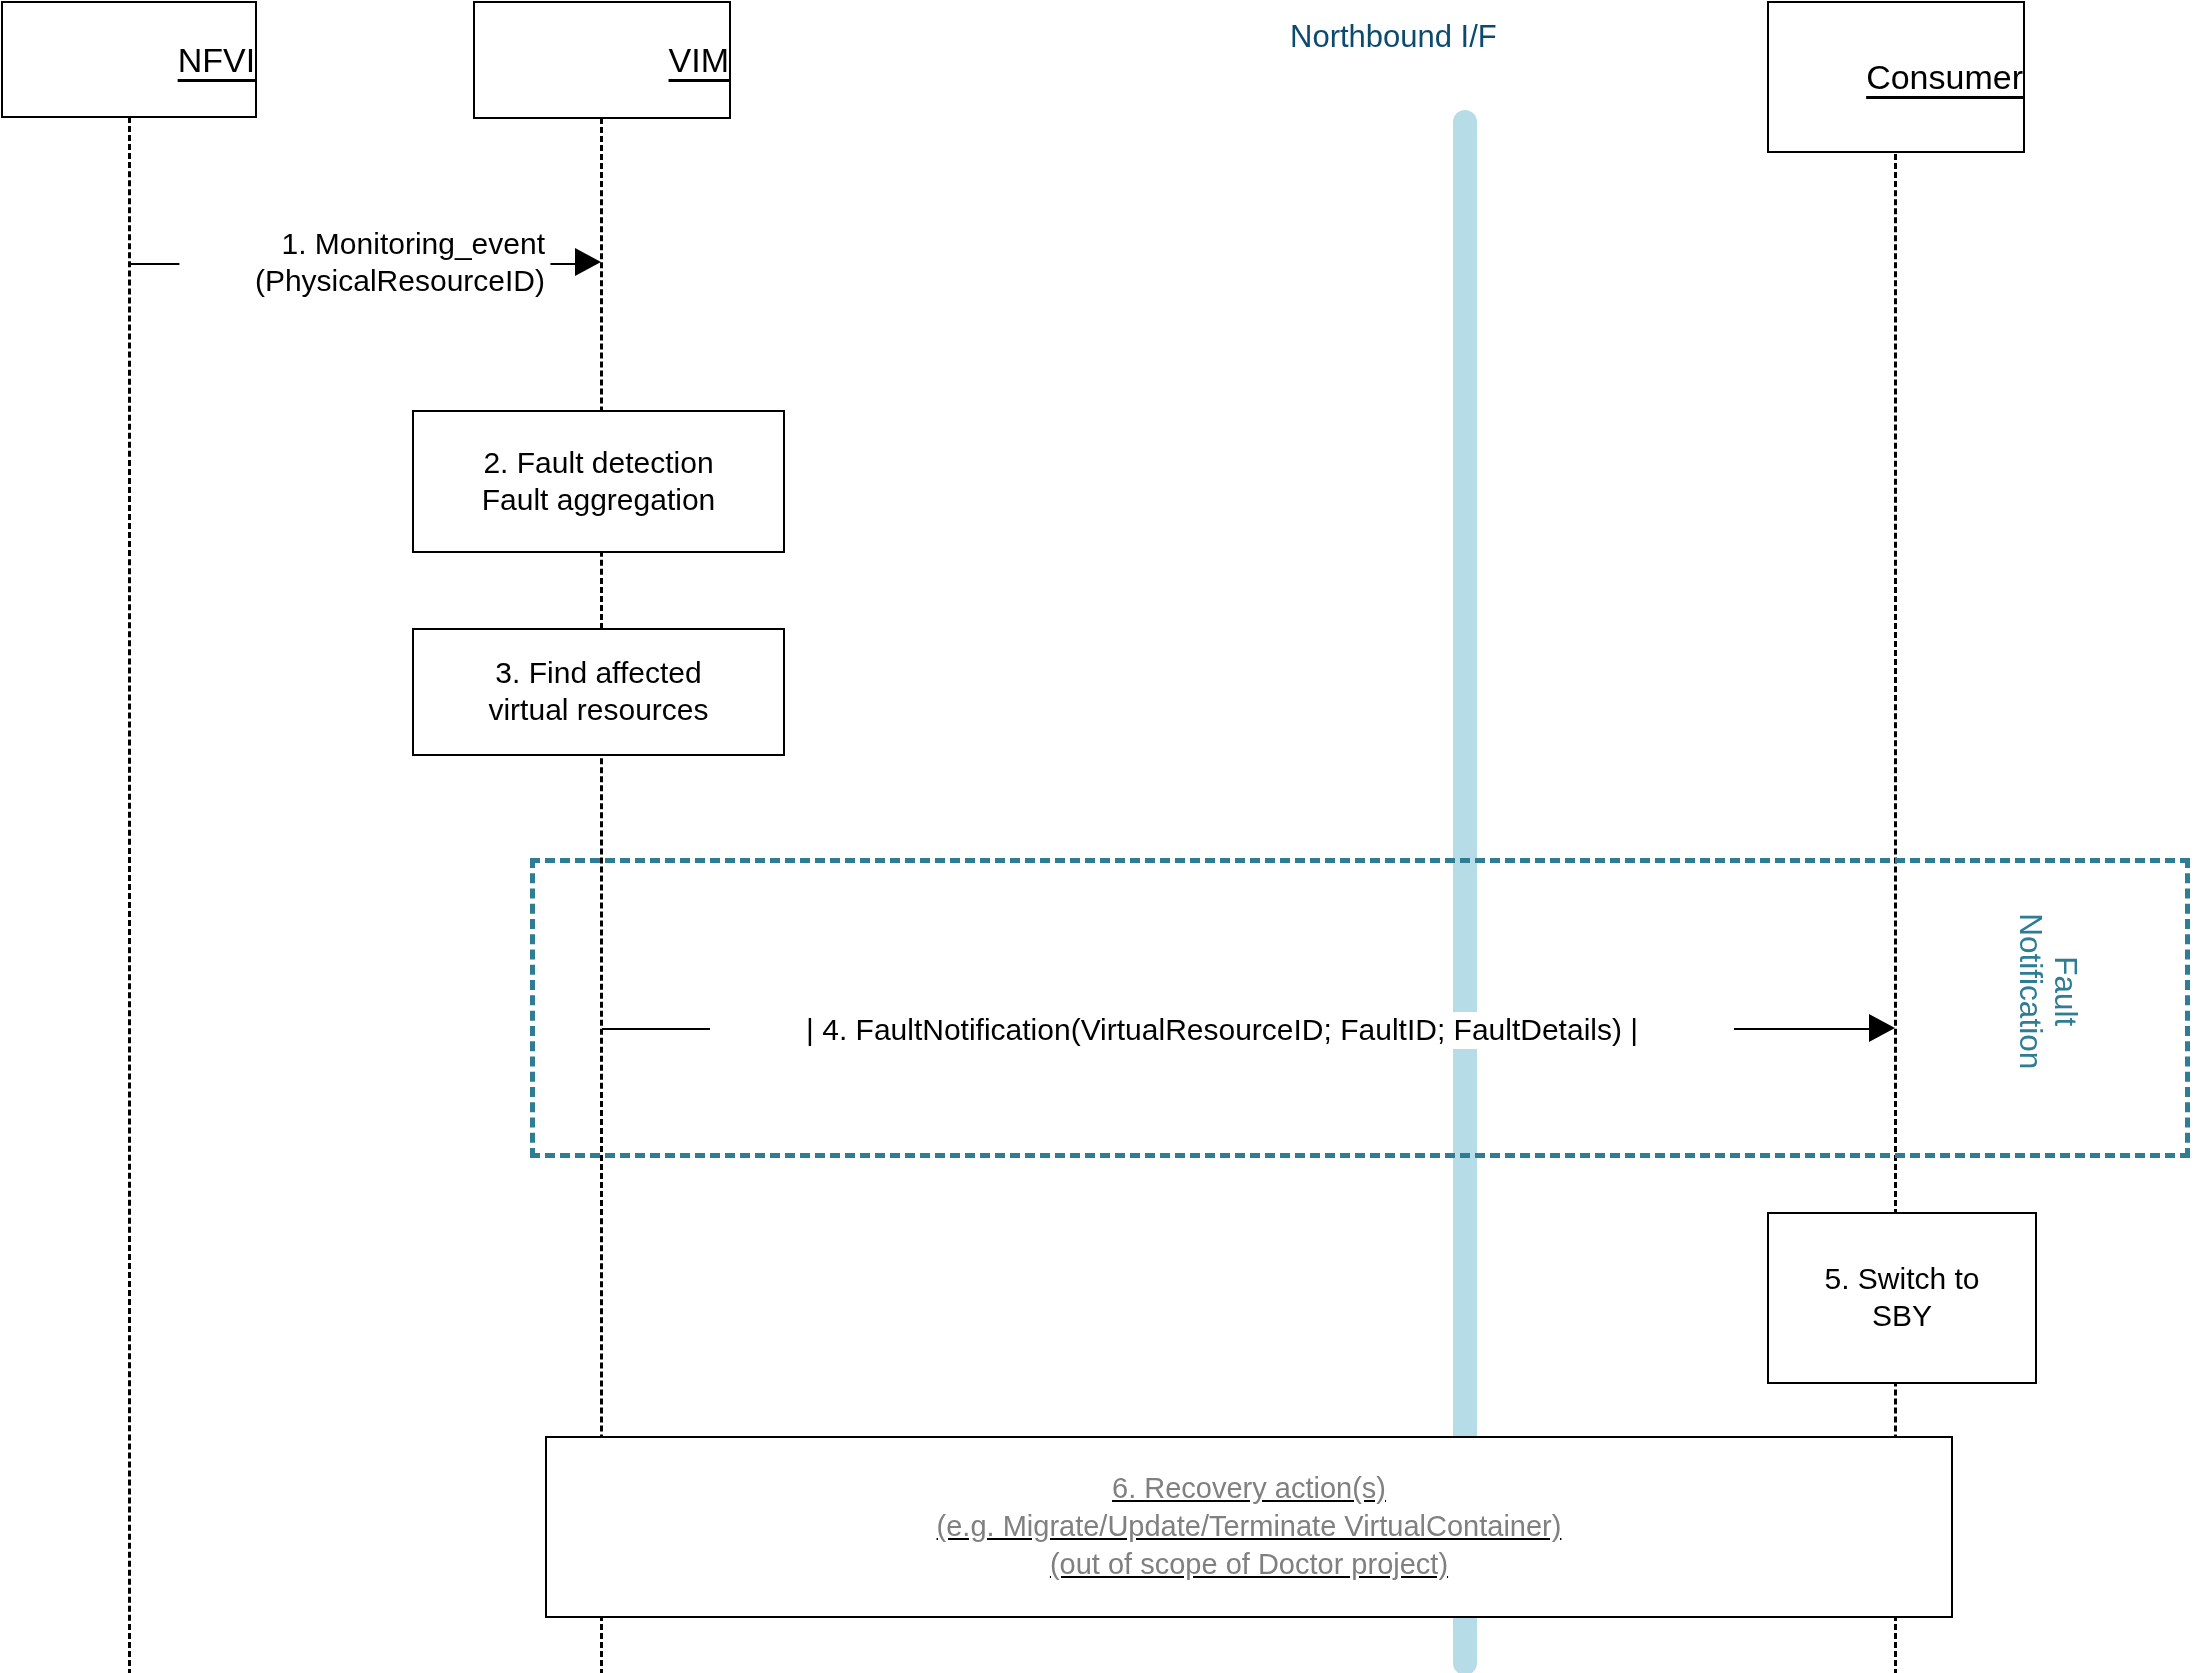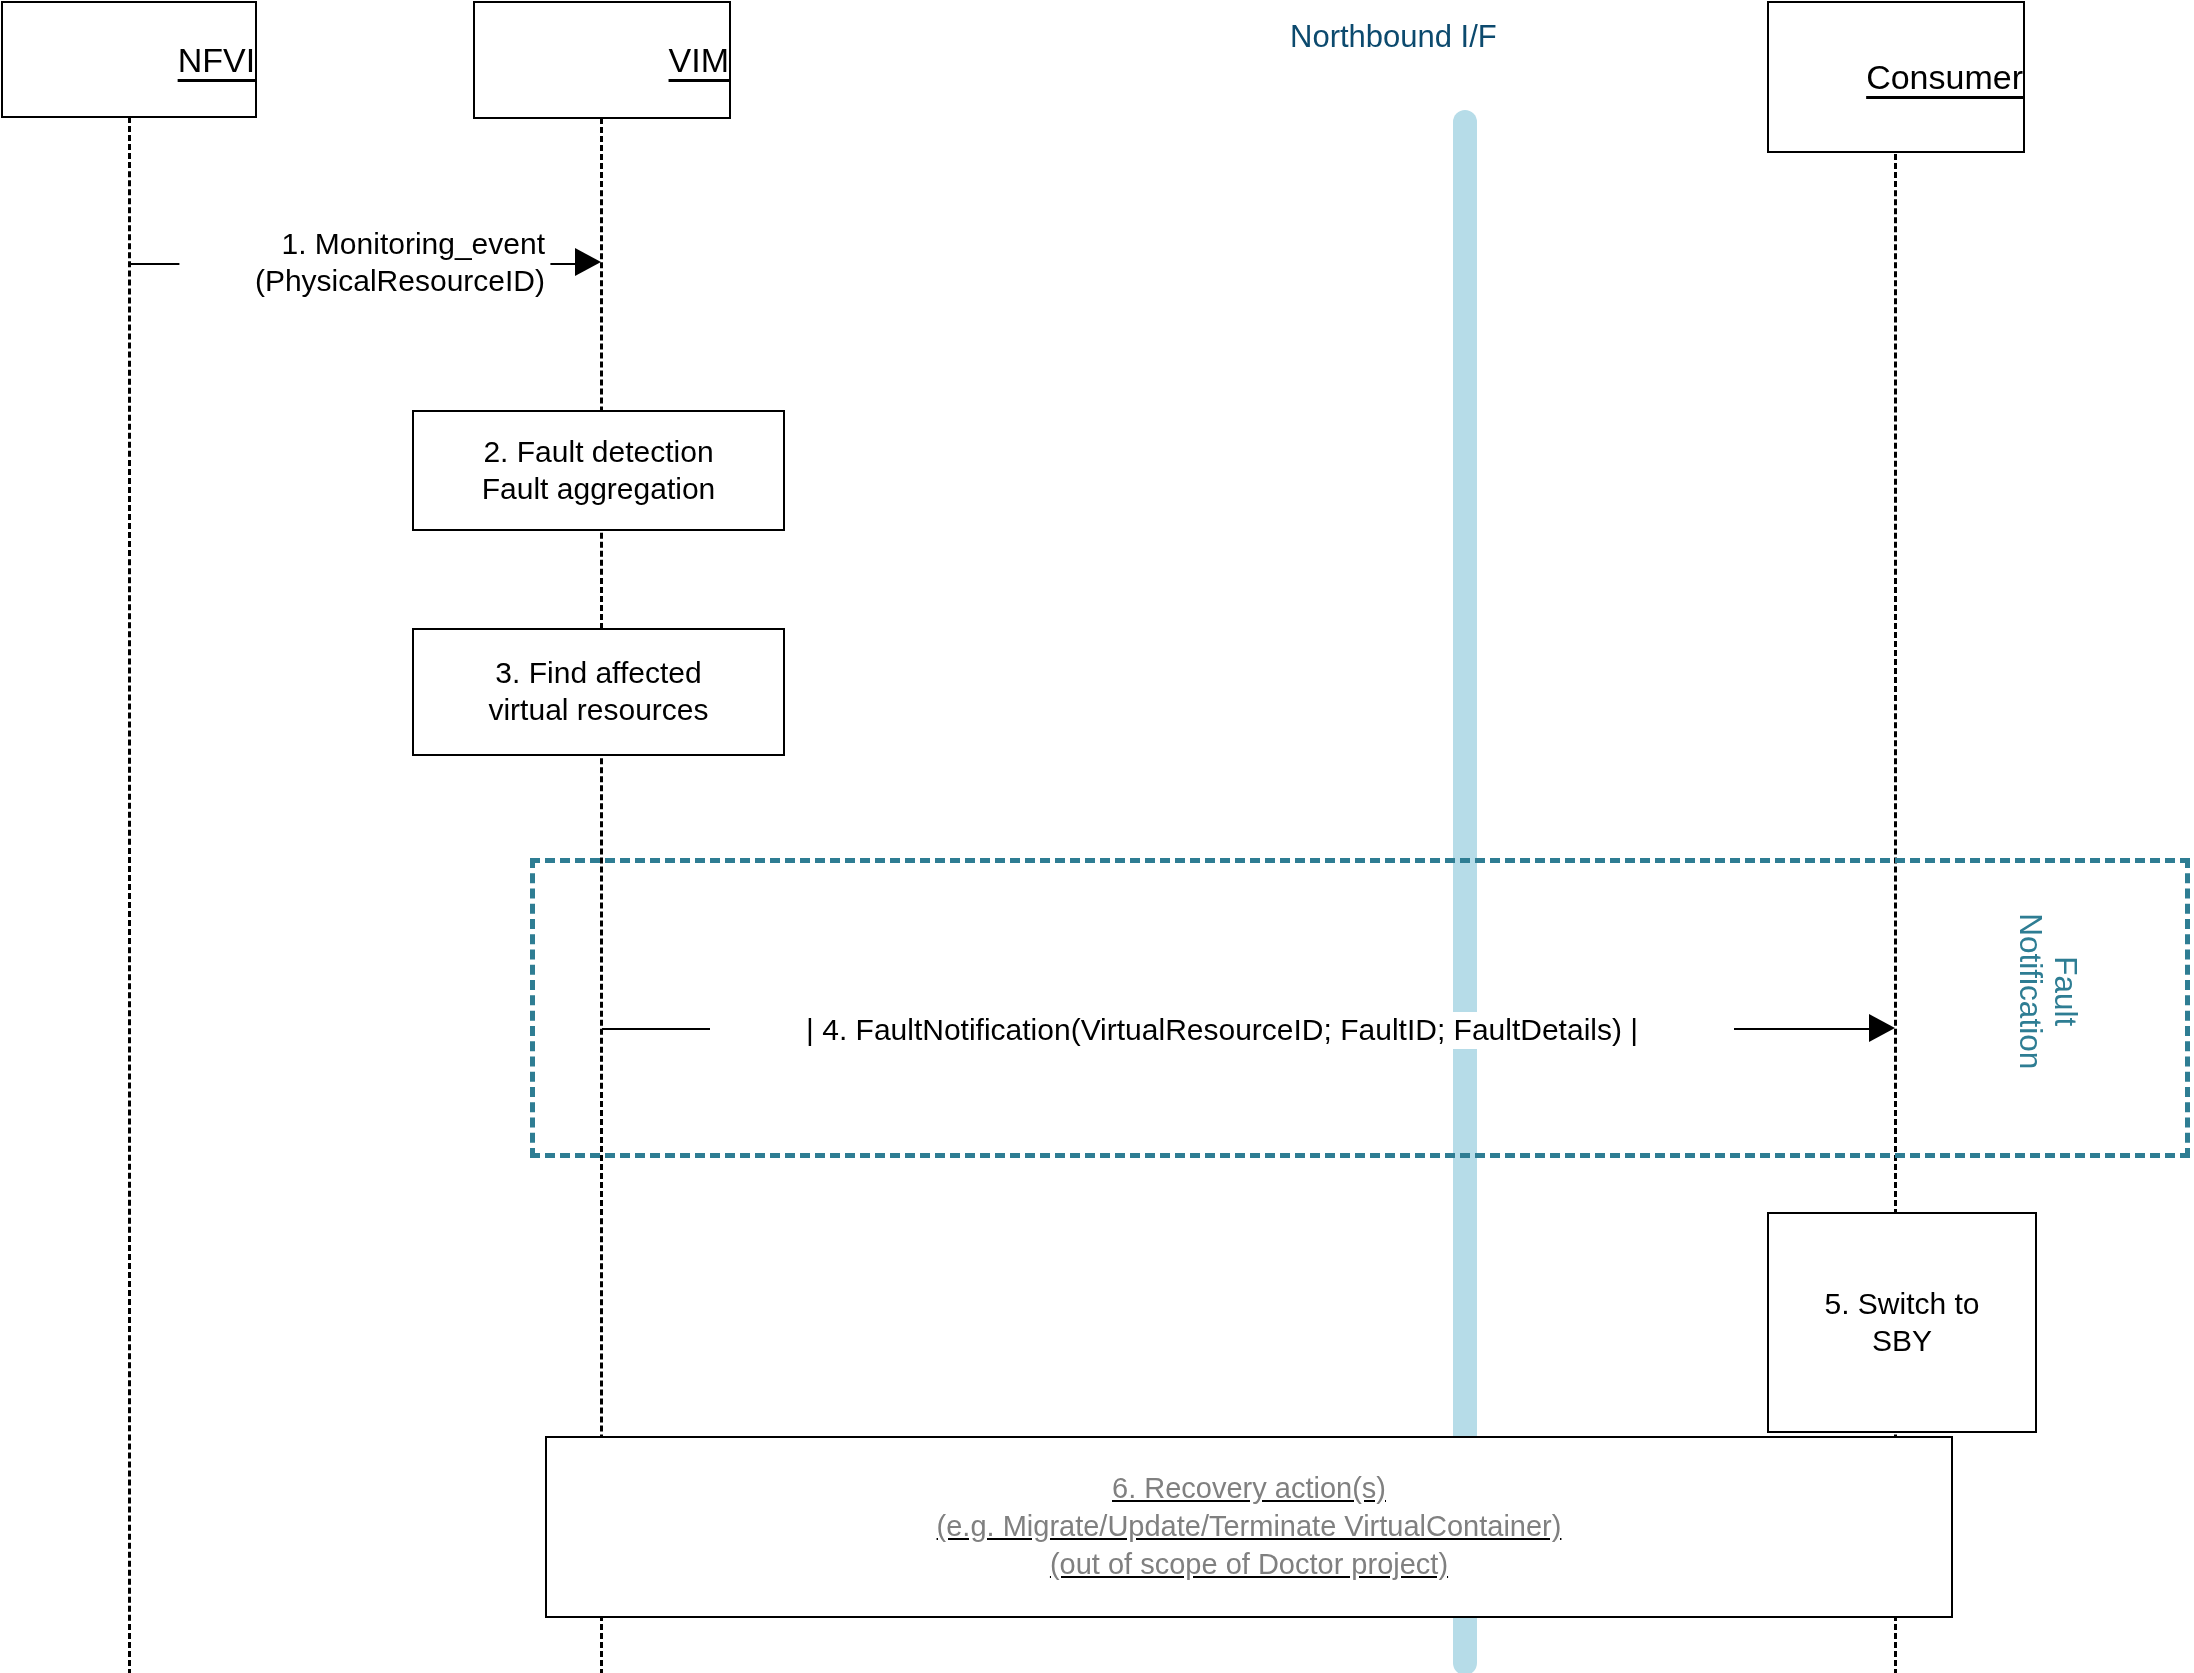--- a/index.html
+++ b/index.html
@@ -150,40 +150,40 @@
 
   <div class="actor-box" style="left:1767px; top:1.1px; width:258px; height:152px;">
     <span class="actor-label">Consumer</span>
   </div>
 
   <div class="msg-line" style="left:131px; top:263px; width:444px;"></div>
   <div class="msg-head" style="left:575px; top:248px;"></div>
   <div class="msg-text msg-text-1" style="left:365px; top:263px; width:360px;">1. Monitoring_event
 (PhysicalResourceID)</div>
 
-  <div class="proc-box" style="left:412px; top:410px; width:373px; height:121px;">
+  <div class="proc-box" style="left:412px; top:410px; width:373px; height:143px;">
     <span class="proc-text">2. Fault detection
 Fault aggregation</span>
   </div>
 
   <div class="proc-box" style="left:412px; top:614px; width:373px; height:128px;margin-top:14px;">
     <span class="proc-text">3. Find affected
 virtual resources</span>
   </div>
 
   <div class="frag-box" style="left:530px; top:858px; width:1660px; height:300px;"></div>
   <div class="frag-label" style="left:1958px; top:956px; width:180px;">Fault
 Notification</div>
 
   <div class="msg-line" style="left:602px; top:1028px; width:113px;"></div>
   <div class="msg-line" style="left:1713px; top:1028px; width:158px;"></div>
   <div class="msg-head" style="left:1869px; top:1014px;"></div>
   <div class="msg-text" style="left:710px; top:1012px; width:1013px; text-align:center;">| 4. FaultNotification(VirtualResourceID; FaultID; FaultDetails) |</div>
 
-  <div class="proc-box" style="left:1767px; top:1212px; width:270px; height:221px;">
+  <div class="proc-box" style="left:1767px; top:1212px; width:270px; height:172px;">
     <span class="proc-text">5. Switch to
 SBY</span>
   </div>
 
   <div class="proc-box" style="left:545px; top:1436px; width:1408px; height:182px;text-decoration:underline;">
     <span class="proc-text muted">6. Recovery action(s)
 (e.g. Migrate/Update/Terminate VirtualContainer)
 (out of scope of Doctor project)</span>
   </div>
 

